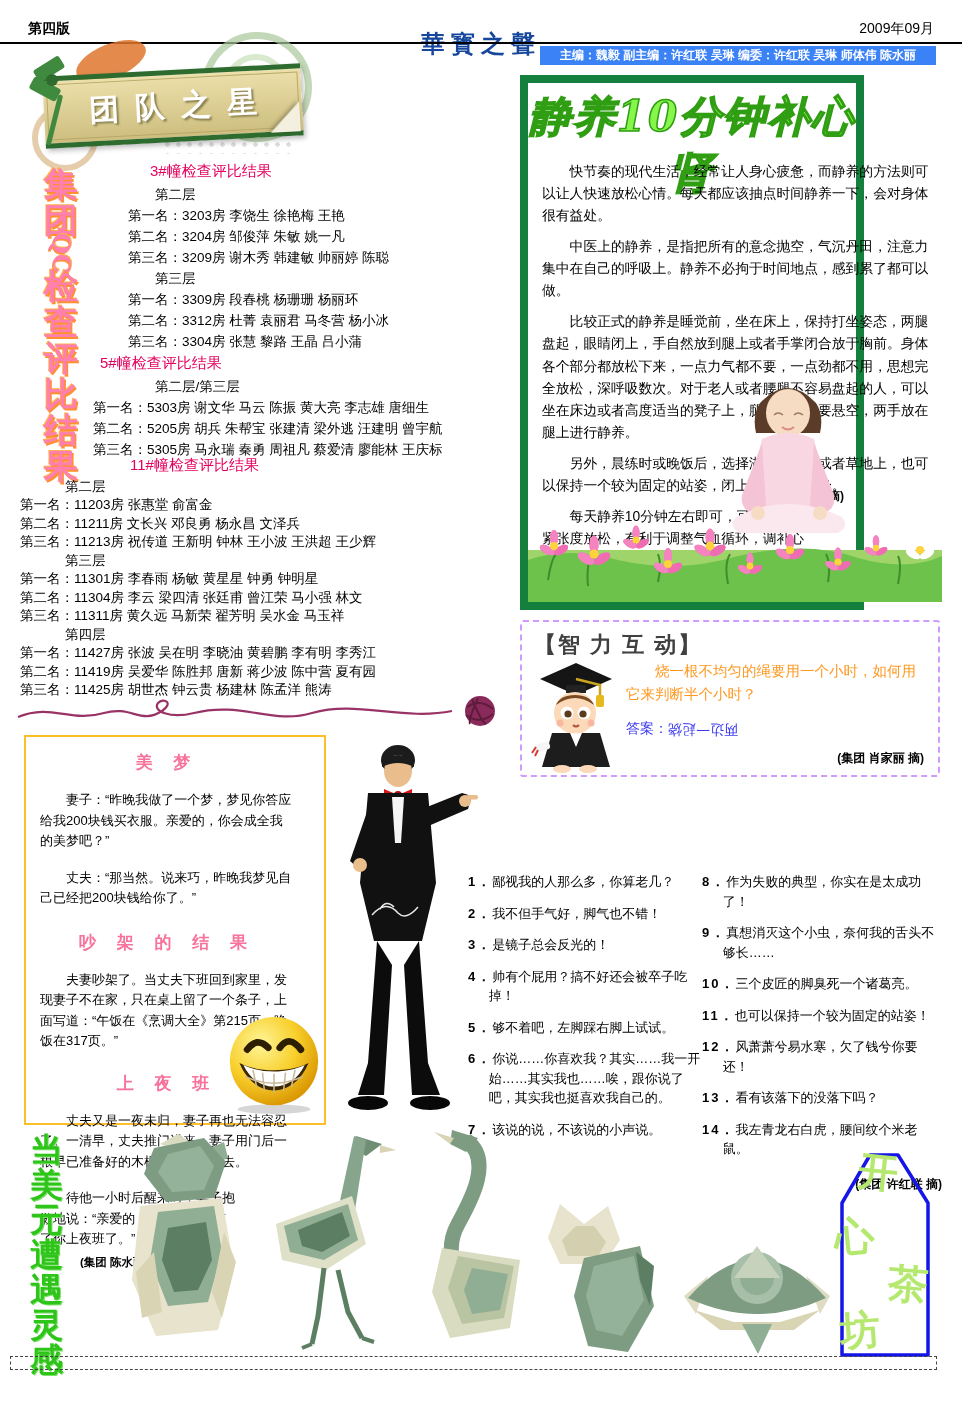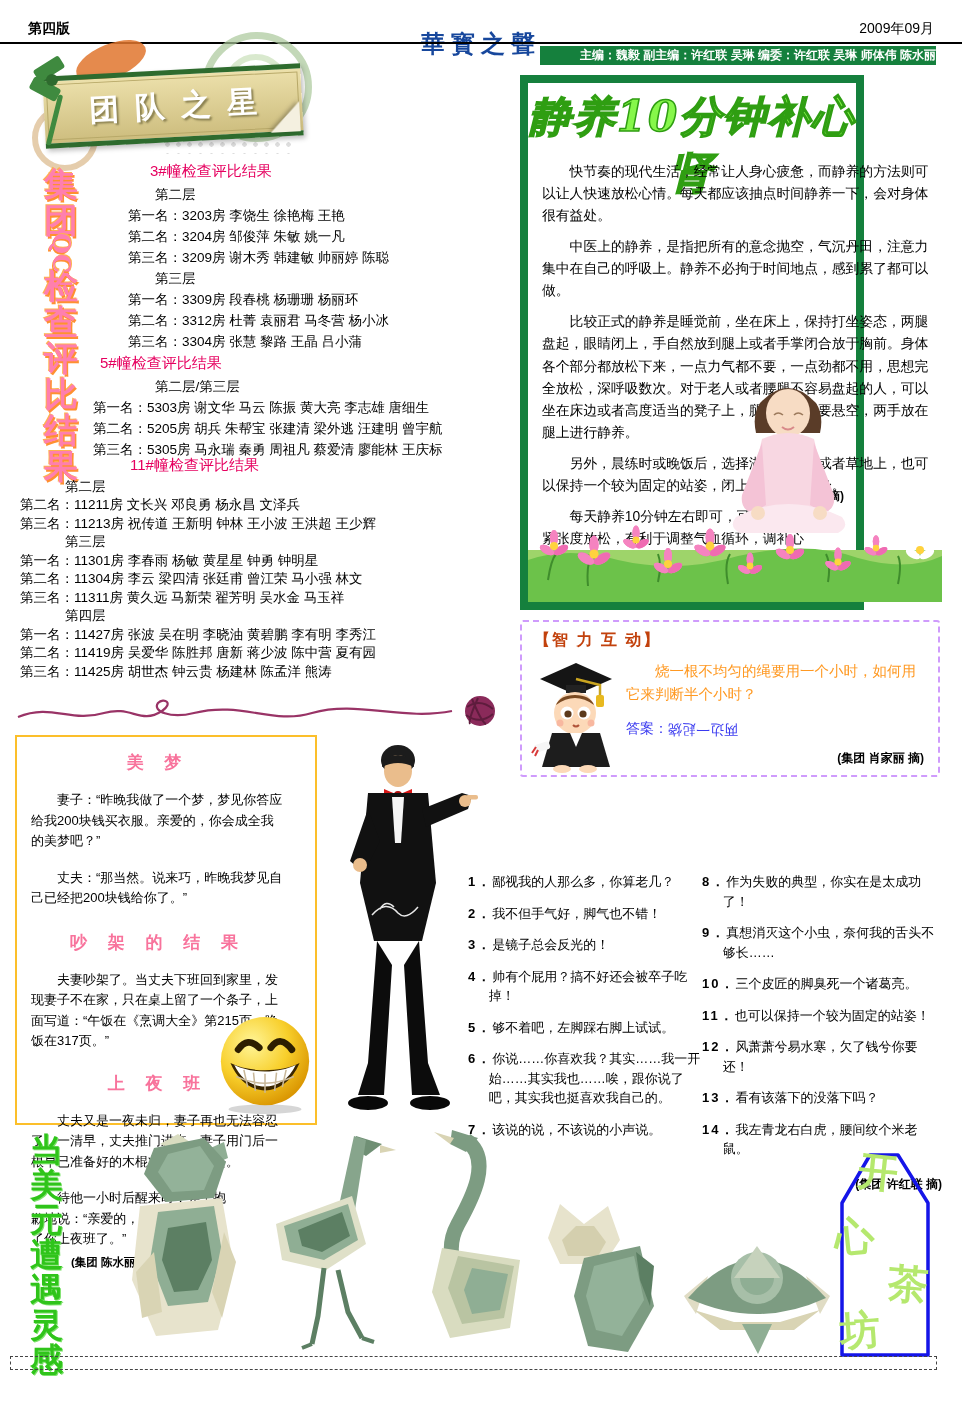--- a/index.html
+++ b/index.html
@@ -5,22 +5,22 @@
   html,body{margin:0;padding:0;background:#888;}
   .page{position:relative;width:962px;height:1401px;margin:0 auto;background:#fff;overflow:hidden;
         font-family:"Liberation Sans","DejaVu Sans",sans-serif;color:#000;}
   .abs{position:absolute;}
 
   
   .page-label{left:28px;top:20px;font-size:14px;font-weight:bold;}
   .masthead{left:0;right:0;top:28px;text-align:center;font-size:24px;font-weight:900;color:#17479c;letter-spacing:6px;}
   .issue-date{right:28px;top:20px;font-size:14px;}
   .top-rule{left:0;top:42px;width:962px;height:2px;background:#000;}
-  .editors-bar{left:540px;top:46px;width:396px;height:19px;background:#15803d;color:#fff;
-               font-size:12px;font-weight:bold;text-align:right;line-height:19px;white-space:nowrap;}
+  .editors-bar{left:540px;top:46px;width:396px;height:19px;background:#3b82f6;color:#fff;
+               font-size:12px;font-weight:bold;text-align:center;line-height:19px;white-space:nowrap;}
 
   
   .banner-wrap{left:12px;top:50px;width:305px;height:110px;}
   .deco{position:absolute;border-radius:50%;}
   .deco.c1{left:190px;top:-18px;width:96px;height:96px;border:7px solid #a9c79a;opacity:.7;}
   .deco.c2{left:212px;top:4px;width:52px;height:52px;border:6px solid #cfe3c2;opacity:.8;}
   .deco.c3{left:20px;top:55px;width:54px;height:54px;border:6px solid #d3ac74;opacity:.6;}
   .deco.leaf{left:62px;top:-6px;width:74px;height:34px;background:#e0762e;border-radius:50% 50% 50% 0;transform:rotate(-22deg);opacity:.85;}
   .deco.dots{left:150px;top:78px;width:130px;height:26px;border-radius:0;
      background-image:radial-gradient(#ddd 2px,transparent 2.5px);background-size:11px 11px;}
@@ -58,21 +58,21 @@
   .sec5 .floor{margin-left:140px;}
   .sec5 .row{margin-left:78px;}
   .sec11{left:15px;top:456px;width:510px;line-height:18.5px;}
   .sec11 .heading{margin-left:115px;}
   .sec11 .floor{margin-left:50px;}
   .sec11 .row{margin-left:5px;}
 
   .yarn{left:12px;top:695px;}
 
   
-  .jokes-box{left:15px;top:735px;width:302px;height:390px;border:2px solid #fcbf2a;box-sizing:border-box;
+  .jokes-box{left:24px;top:735px;width:302px;height:390px;border:2px solid #fcbf2a;box-sizing:border-box;
      padding:8px 30px 6px 14px;}
   .joke-title{text-align:center;color:#f8739c;font-weight:bold;font-size:17px;letter-spacing:8px;margin:6px 0 8px 0;}
   .joke-p{font-size:13px;line-height:1.58;text-indent:2em;margin:16px 0 2px 0;}
   .joke-p.narrow{width:198px;}
   .joke-byline{font-size:11.5px;font-weight:bold;margin-left:40px;}
   .smiley{position:absolute;right:2px;bottom:8px;}
 
   
   .comedian{left:322px;top:733px;}
 
@@ -82,21 +82,21 @@
      color:#86f74a;-webkit-text-stroke:1.5px #2f9e12;letter-spacing:2px;font-family:"DejaVu Serif",serif;}
   .health-text{position:absolute;left:14px;top:78px;width:390px;font-size:13.8px;line-height:1.6;}
   .health-text p{margin:0 0 9px 0;text-indent:2em;}
   .h-spacer{float:right;width:118px;height:92px;}
   .health-byline{position:absolute;right:12px;top:405px;font-size:12px;font-weight:bold;}
   .medit{position:absolute;right:0;top:282px;}
   .flowers{position:absolute;left:0;bottom:0;}
 
   
   .quiz-box{left:520px;top:620px;width:420px;height:157px;border:2px dashed #cf9bfc;box-sizing:border-box;border-radius:3px;}
-  .quiz-title{position:absolute;left:12px;top:8px;color:#c2410c;font-weight:bold;font-size:16px;letter-spacing:2px;}
+  .quiz-title{position:absolute;left:12px;top:8px;color:#404040;font-weight:bold;font-size:22px;letter-spacing:2px;}
   .scholar{position:absolute;left:8px;top:33px;}
   .quiz-q{position:absolute;left:104px;top:38px;width:300px;font-size:14.5px;color:#ff9922;line-height:1.6;text-indent:2em;}
   .quiz-a{position:absolute;left:104px;top:98px;font-size:14px;color:#3a3af0;}
   .upside{display:inline-block;transform:rotate(180deg);}
   .quiz-byline{position:absolute;right:14px;bottom:8px;font-size:12px;font-weight:bold;}
 
   
   .xsy-title{left:478px;top:798px;width:462px;text-align:center;font-size:40px;font-weight:900;color:#f21818;
      letter-spacing:1px;white-space:nowrap;}
   .quotes{font-size:13px;line-height:1.5;}
@@ -175,20 +175,21 @@
     <div class="heading">5#幢检查评比结果</div>
     <div class="floor">第二层/第三层</div>
     <div class="row">第一名：5303房 谢文华 马云 陈振 黄大亮 李志雄 唐细生</div>
     <div class="row">第二名：5205房 胡兵 朱帮宝 张建清 梁外逃 汪建明 曾宇航</div>
     <div class="row">第三名：5305房 马永瑞 秦勇 周祖凡 蔡爱清 廖能林 王庆标</div>
   </div>
 
   <div class="abs sec sec11">
     <div class="heading">11#幢检查评比结果</div>
     <div class="floor">第二层</div>
+    <div class="row">第一名：11203房 张惠堂 俞富金</div>
     <div class="row">第二名：11211房 文长兴 邓良勇 杨永昌 文泽兵</div>
     <div class="row">第三名：11213房 祝传道 王新明 钟林 王小波 王洪超 王少辉</div>
     <div class="floor">第三层</div>
     <div class="row">第一名：11301房 李春雨 杨敏 黄星星 钟勇 钟明星</div>
     <div class="row">第二名：11304房 李云 梁四清 张廷甫 曾江荣 马小强 林文</div>
     <div class="row">第三名：11311房 黄久远 马新荣 翟芳明 吴水金 马玉祥</div>
     <div class="floor">第四层</div>
     <div class="row">第一名：11427房 张波 吴在明 李晓油 黄碧鹏 李有明 李秀江</div>
     <div class="row">第二名：11419房 吴爱华 陈胜邦 唐新 蒋少波 陈中营 夏有园</div>
     <div class="row">第三名：11425房 胡世杰 钟云贵 杨建林 陈孟洋 熊涛</div>

